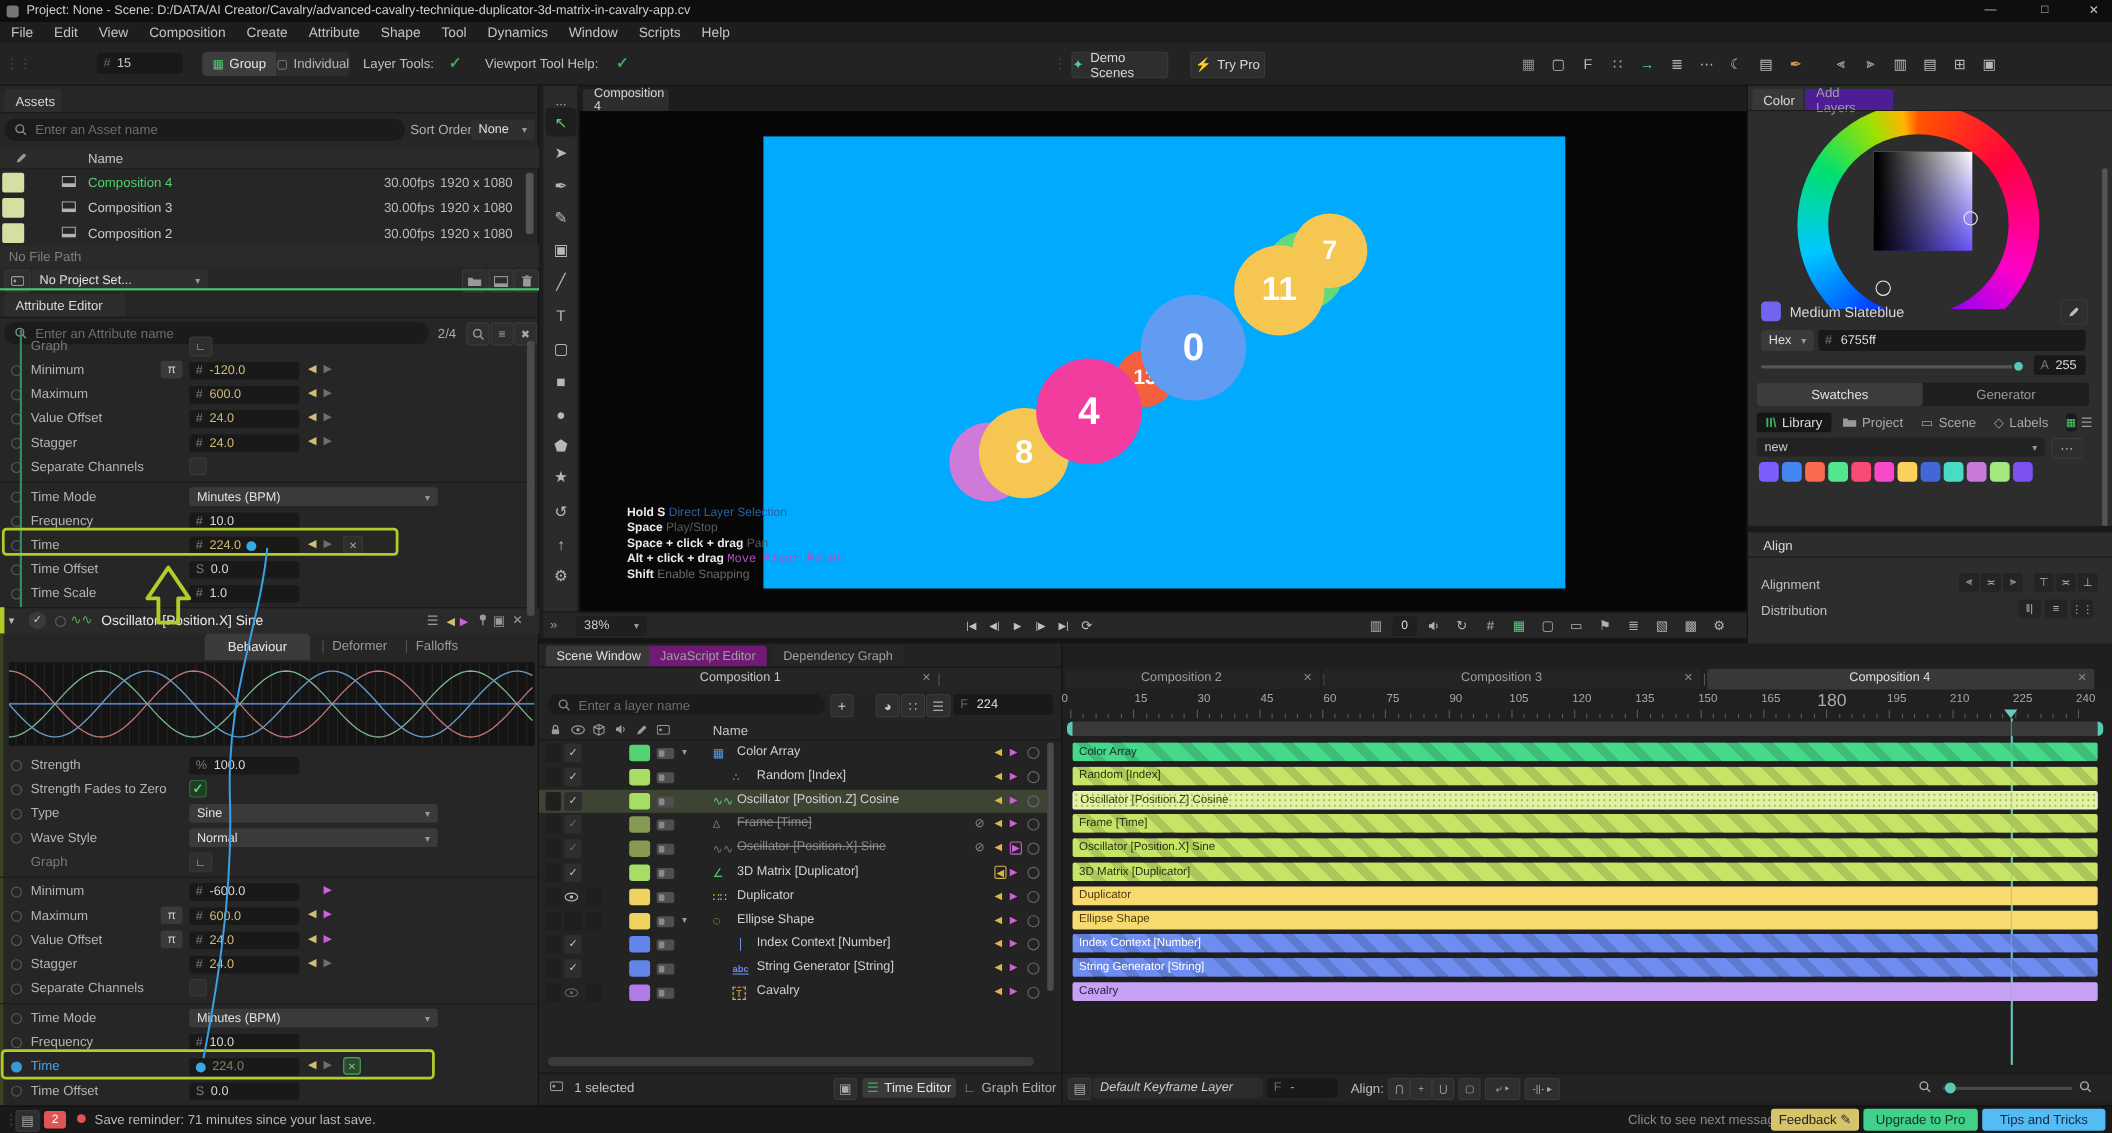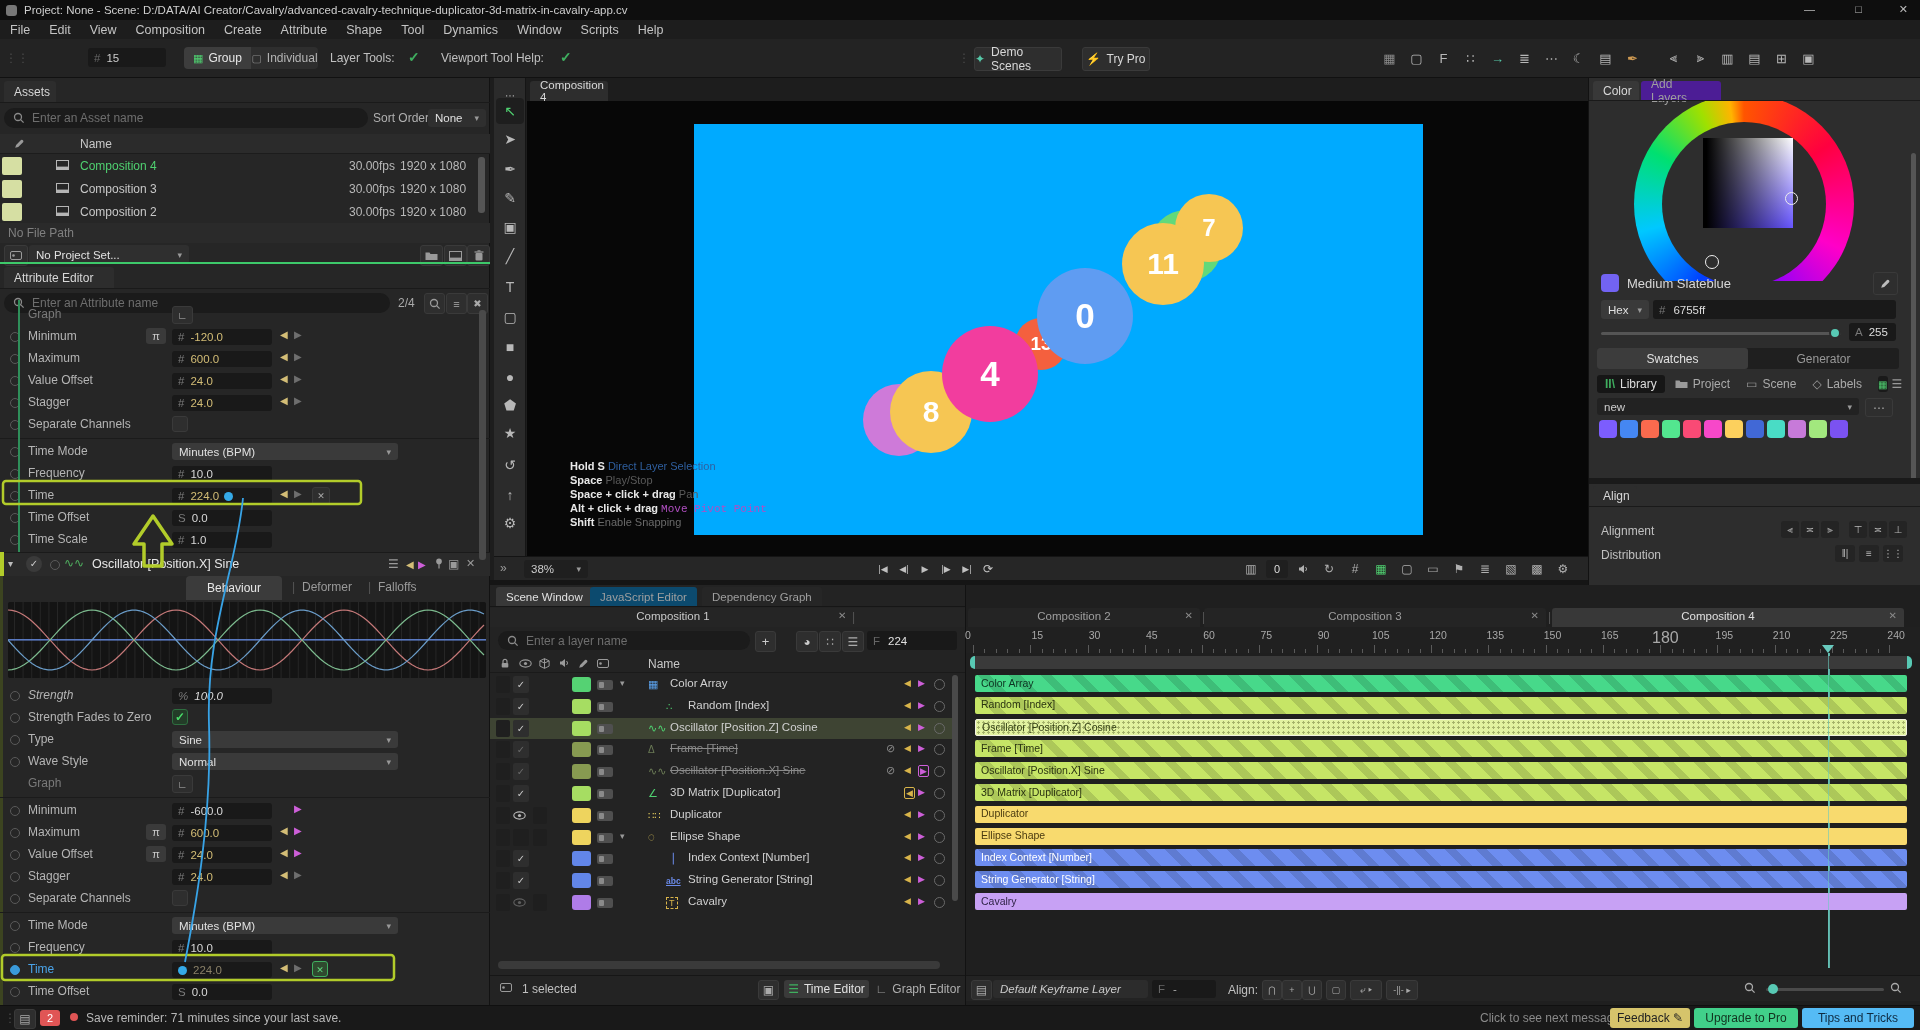--- a/index.html
+++ b/index.html
@@ -408,21 +408,21 @@
           <rect x="444.6" y="0" width="1" height="76" fill="#262626"></rect>
           <rect x="453.2" y="0" width="1" height="76" fill="#262626"></rect>
           <rect x="461.8" y="0" width="1" height="76" fill="#262626"></rect>
           <rect x="470.4" y="0" width="1" height="76" fill="#262626"></rect>
           <rect x="0" y="37" width="478" height="1.6" fill="#5a7ac2"></rect>
           <path d="M0,8.0 4,8.3 8,9.3 12,11.0 16,13.2 20,16.0 24,19.3 28,23.0 32,27.0 36,31.3 40,35.8 44,40.2 48,44.7 52,49.0 56,53.0 60,56.7 64,60.0 68,62.8 72,65.0 76,66.7 80,67.7 84,68.0 88,67.7 92,66.7 96,65.0 100,62.8 104,60.0 108,56.7 112,53.0 116,49.0 120,44.7 124,40.2 128,35.8 132,31.3 136,27.0 140,23.0 144,19.3 148,16.0 152,13.2 156,11.0 160,9.3 164,8.3 168,8.0 172,8.3 176,9.3 180,11.0 184,13.2 188,16.0 192,19.3 196,23.0 200,27.0 204,31.3 208,35.8 212,40.2 216,44.7 220,49.0 224,53.0 228,56.7 232,60.0 236,62.8 240,65.0 244,66.7 248,67.7 252,68.0 256,67.7 260,66.7 264,65.0 268,62.8 272,60.0 276,56.7 280,53.0 284,49.0 288,44.7 292,40.2 296,35.8 300,31.3 304,27.0 308,23.0 312,19.3 316,16.0 320,13.2 324,11.0 328,9.3 332,8.3 336,8.0 340,8.3 344,9.3 348,11.0 352,13.2 356,16.0 360,19.3 364,23.0 368,27.0 372,31.3 376,35.8 380,40.2 384,44.7 388,49.0 392,53.0 396,56.7 400,60.0 404,62.8 408,65.0 412,66.7 416,67.7 420,68.0 424,67.7 428,66.7 432,65.0 436,62.8 440,60.0 444,56.7 448,53.0 452,49.0 456,44.7 460,40.2 464,35.8 468,31.3 472,27.0 476,23.0 " fill="none" stroke="#c47878" stroke-width="1.2"></path>
           <path d="M0,68.0 4,67.7 8,66.7 12,65.0 16,62.8 20,60.0 24,56.7 28,53.0 32,49.0 36,44.7 40,40.2 44,35.8 48,31.3 52,27.0 56,23.0 60,19.3 64,16.0 68,13.2 72,11.0 76,9.3 80,8.3 84,8.0 88,8.3 92,9.3 96,11.0 100,13.2 104,16.0 108,19.3 112,23.0 116,27.0 120,31.3 124,35.8 128,40.2 132,44.7 136,49.0 140,53.0 144,56.7 148,60.0 152,62.8 156,65.0 160,66.7 164,67.7 168,68.0 172,67.7 176,66.7 180,65.0 184,62.8 188,60.0 192,56.7 196,53.0 200,49.0 204,44.7 208,40.2 212,35.8 216,31.3 220,27.0 224,23.0 228,19.3 232,16.0 236,13.2 240,11.0 244,9.3 248,8.3 252,8.0 256,8.3 260,9.3 264,11.0 268,13.2 272,16.0 276,19.3 280,23.0 284,27.0 288,31.3 292,35.8 296,40.2 300,44.7 304,49.0 308,53.0 312,56.7 316,60.0 320,62.8 324,65.0 328,66.7 332,67.7 336,68.0 340,67.7 344,66.7 348,65.0 352,62.8 356,60.0 360,56.7 364,53.0 368,49.0 372,44.7 376,40.2 380,35.8 384,31.3 388,27.0 392,23.0 396,19.3 400,16.0 404,13.2 408,11.0 412,9.3 416,8.3 420,8.0 424,8.3 428,9.3 432,11.0 436,13.2 440,16.0 444,19.3 448,23.0 452,27.0 456,31.3 460,35.8 464,40.2 468,44.7 472,49.0 476,53.0 " fill="none" stroke="#7cba8e" stroke-width="1.2"></path>
           <path d="M0,38.0 4,42.5 8,46.8 12,51.0 16,54.9 20,58.4 24,61.5 28,64.0 32,65.9 36,67.2 40,67.9 44,67.9 48,67.2 52,65.9 56,64.0 60,61.5 64,58.4 68,54.9 72,51.0 76,46.8 80,42.5 84,38.0 88,33.5 92,29.2 96,25.0 100,21.1 104,17.6 108,14.5 112,12.0 116,10.1 120,8.8 124,8.1 128,8.1 132,8.8 136,10.1 140,12.0 144,14.5 148,17.6 152,21.1 156,25.0 160,29.2 164,33.5 168,38.0 172,42.5 176,46.8 180,51.0 184,54.9 188,58.4 192,61.5 196,64.0 200,65.9 204,67.2 208,67.9 212,67.9 216,67.2 220,65.9 224,64.0 228,61.5 232,58.4 236,54.9 240,51.0 244,46.8 248,42.5 252,38.0 256,33.5 260,29.2 264,25.0 268,21.1 272,17.6 276,14.5 280,12.0 284,10.1 288,8.8 292,8.1 296,8.1 300,8.8 304,10.1 308,12.0 312,14.5 316,17.6 320,21.1 324,25.0 328,29.2 332,33.5 336,38.0 340,42.5 344,46.8 348,51.0 352,54.9 356,58.4 360,61.5 364,64.0 368,65.9 372,67.2 376,67.9 380,67.9 384,67.2 388,65.9 392,64.0 396,61.5 400,58.4 404,54.9 408,51.0 412,46.8 416,42.5 420,38.0 424,33.5 428,29.2 432,25.0 436,21.1 440,17.6 444,14.5 448,12.0 452,10.1 456,8.8 460,8.1 464,8.1 468,8.8 472,10.1 476,12.0 " fill="none" stroke="#6a9cc8" stroke-width="1.2"></path>
         </svg>
       </div>
-      <div class="abs" style="left: 0px; top: 607px; width: 575px; height: 22px; font-style: italic;">
+      <div class="abs" style="left: 0px; top: 607px; width: 575px; height: 22px;">
         <span class="abs" style="left:10px;top:6px;width:8px;height:8px;border:1px solid #5a5a5a;border-radius:50%;"></span>
         <span class="abs lbl" style="left:28px;top:3px;color:#b5b5b5;">Strength</span>
         <div class="abs fld" style="left:172px;top:3px;width:100px;">
           <span style="color:#7a7a7a;margin-right:6px;">%</span>
           <span style="color:#d8d8d8;">100.0</span>
         </div>
       </div>
       <div class="abs" style="left: 0px; top: 629px; width: 490px; height: 22px;">
         <span class="abs" style="left:10px;top:6px;width:8px;height:8px;border:1px solid #5a5a5a;border-radius:50%;"></span>
         <span class="abs lbl" style="left:28px;top:3px;color:#b5b5b5;">Strength Fades to Zero</span>
@@ -717,21 +717,21 @@
       <div class="abs" style="left: 246px; top: 467px; width: 20px; height: 17px; display: flex; align-items: center; justify-content: center; background: rgb(36, 36, 36); border-radius: 3px; color: rgb(184, 184, 184); font-size: 10px;">‖|</div>
       <div class="abs" style="left: 270px; top: 467px; width: 20px; height: 17px; display: flex; align-items: center; justify-content: center; background: rgb(36, 36, 36); border-radius: 3px; color: rgb(184, 184, 184); font-size: 10px;">≡</div>
       <div class="abs" style="left: 294px; top: 467px; width: 20px; height: 17px; display: flex; align-items: center; justify-content: center; background: rgb(36, 36, 36); border-radius: 3px; color: rgb(184, 184, 184); font-size: 10px;">⋮⋮</div>
     </div>
 
   <div class="abs" id="scenewin" style="left:490px;top:585px;width:475px;height:420px;background:#232323;">
       <div class="abs" style="left: 6px; top: 2px; height: 19px;">
         <div class="tab" style="height:100%;background:#383838;color:#e0e0e0;font-size:11.5px;">Scene Window</div>
       </div>
       <div class="abs" style="left: 100px; top: 2px; height: 19px;">
-        <div class="tab" style="height:100%;background:#0c4a6e;color:#9f9f9f;font-size:11.5px;">JavaScript Editor</div>
+        <div class="tab" style="height:100%;background:#701a75;color:#9f9f9f;font-size:11.5px;">JavaScript Editor</div>
       </div>
       <div class="abs" style="left: 212px; top: 2px; height: 19px;">
         <div class="tab" style="height:100%;background:#262626;color:#9f9f9f;font-size:11.5px;">Dependency Graph</div>
       </div>
       <div class="abs" style="left: 0px; top: 21px; width: 475px; height: 1px; background: rgb(22, 22, 22);"></div>
       <div class="abs" style="left: 0px; top: 23px; width: 475px; height: 19px; background: rgb(37, 37, 37);">
         <span class="abs" style="left:18px;top:2px;width:330px;text-align:center;color:#c8c8c8;font-size:11.5px;">Composition 1</span>
         <span class="abs" style="left:348px;top:2px;color:#8a8a8a;font-size:10px;">✕</span>
         <span class="abs" style="left:362px;top:2px;color:#555;">|</span>
       </div>

